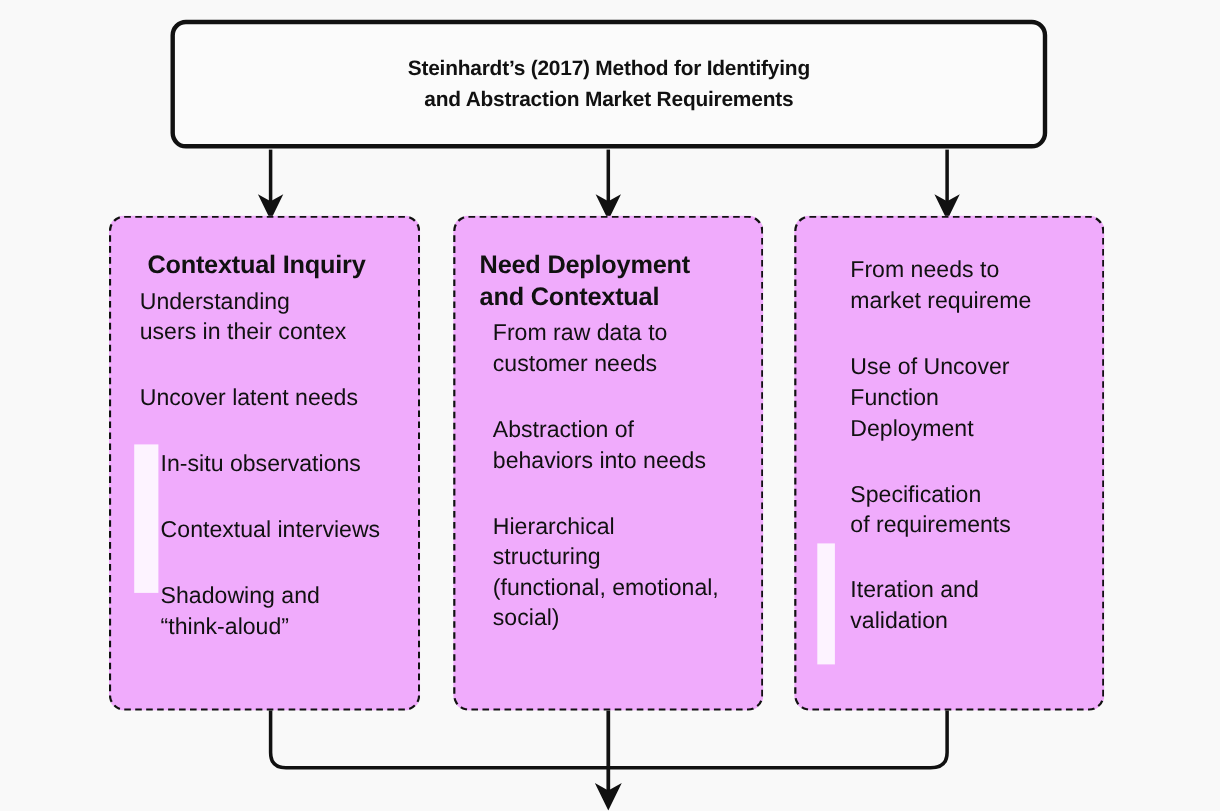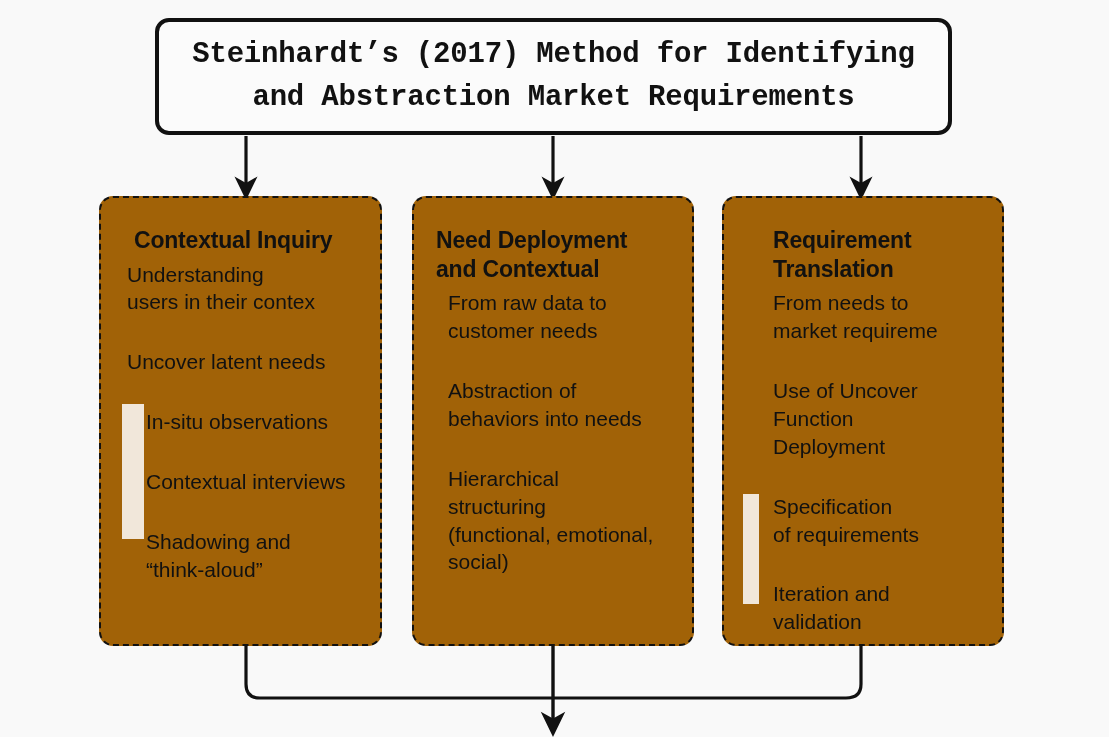--- a/index.html
+++ b/index.html
@@ -42,37 +42,36 @@
     box-sizing: border-box;
     border: 4px solid #111111;
     border-radius: 14px;
     background: #fbfbfb;
     display: flex;
     align-items: center;
     justify-content: center;
     text-align: center;
   }
   .title-text {
-    font-size: 29px;
+    font-size: 19px;
     font-weight: bold;
     line-height: 1.45;
     letter-spacing: -0.2px;
     padding: 0 18px;
-    font-family: Liberation Mono, monospace;
   }
 
   
   .stage {
     position: absolute;
     top: 196px;
     height: 450px;
     box-sizing: border-box;
     border: 2px dashed #111111;
     border-radius: 14px;
-    background: #a16207;
+    background: #f0abfc;
     overflow: hidden;
   }
   .stage-inner {
     padding: 28px 4px 0 0;
   }
   .stage-1 { left: 99px;  width: 283px; }
   .stage-2 { left: 412px; width: 282px; }
   .stage-3 { left: 722px; width: 282px; }
 
   .stage-heading {
@@ -170,24 +169,20 @@
 behaviors into needs</div>
       <div class="stage-item">Hierarchical
 structuring
 (functional, emotional,
 social)</div>
     </div>
   </div>
 
   <div class="stage stage-3">
     <div class="stage-inner">
-      <div class="stage-heading">
-        <span>Requirement</span><br>
-        <span>Translation</span>
-      </div>
       <div class="stage-item first">From needs to
 market requireme</div>
       <div class="stage-item">Use of Uncover
 Function
 Deployment</div>
       <div class="stage-item">Specification
 of requirements</div>
       <div class="stage-item">Iteration and
 validation</div>
     </div>

